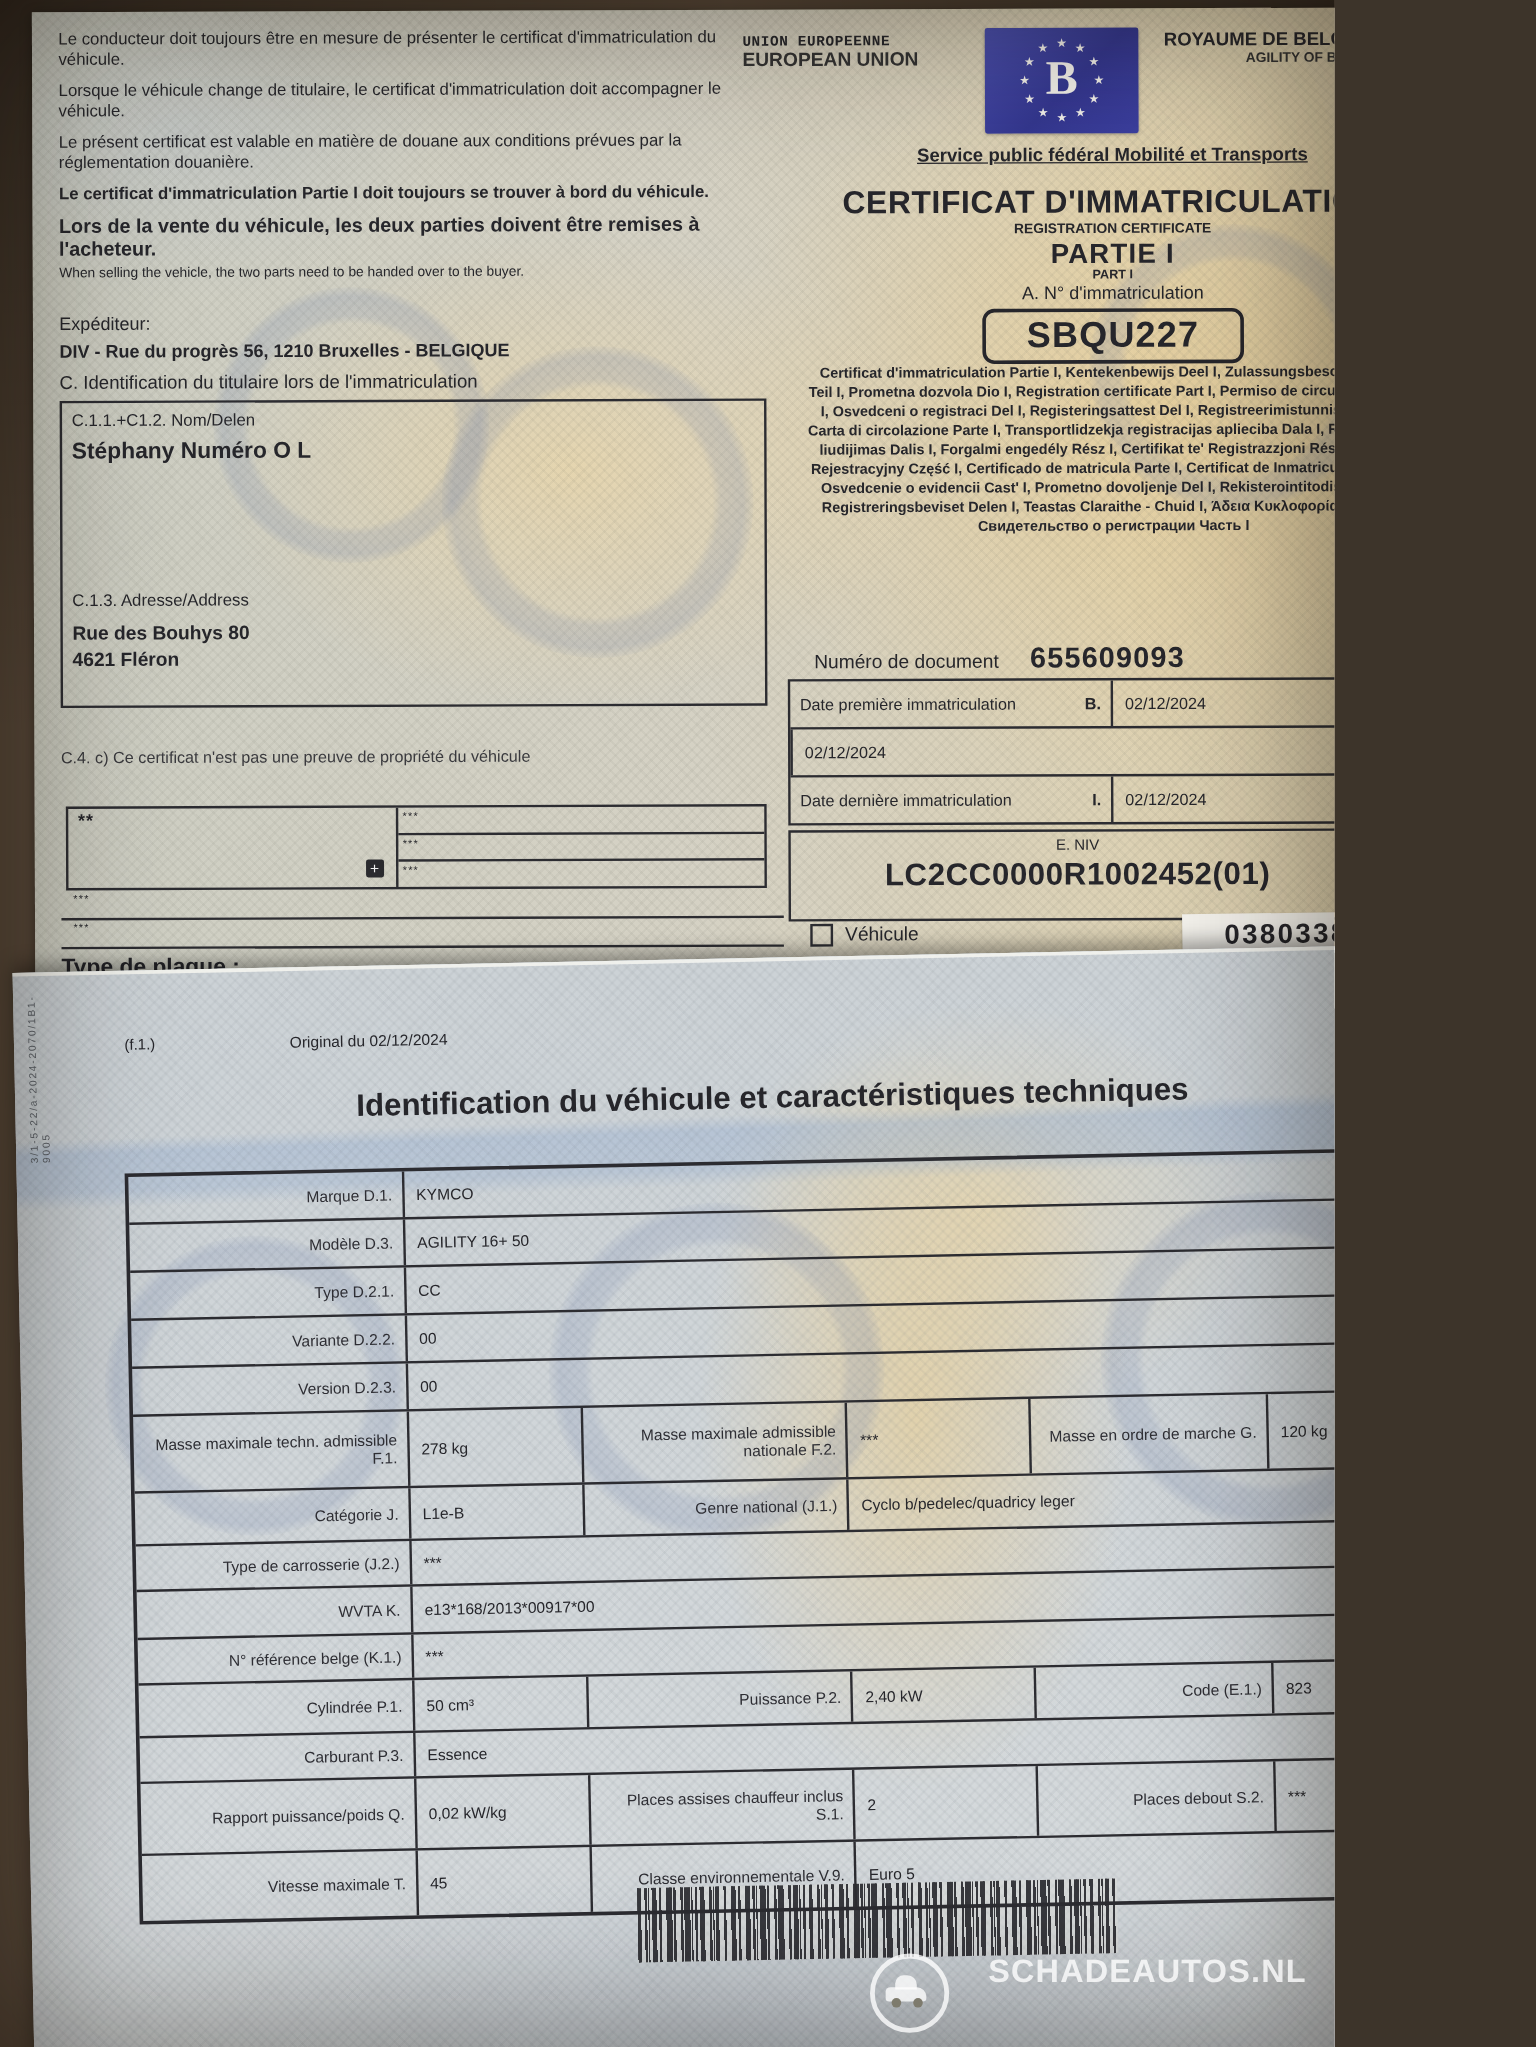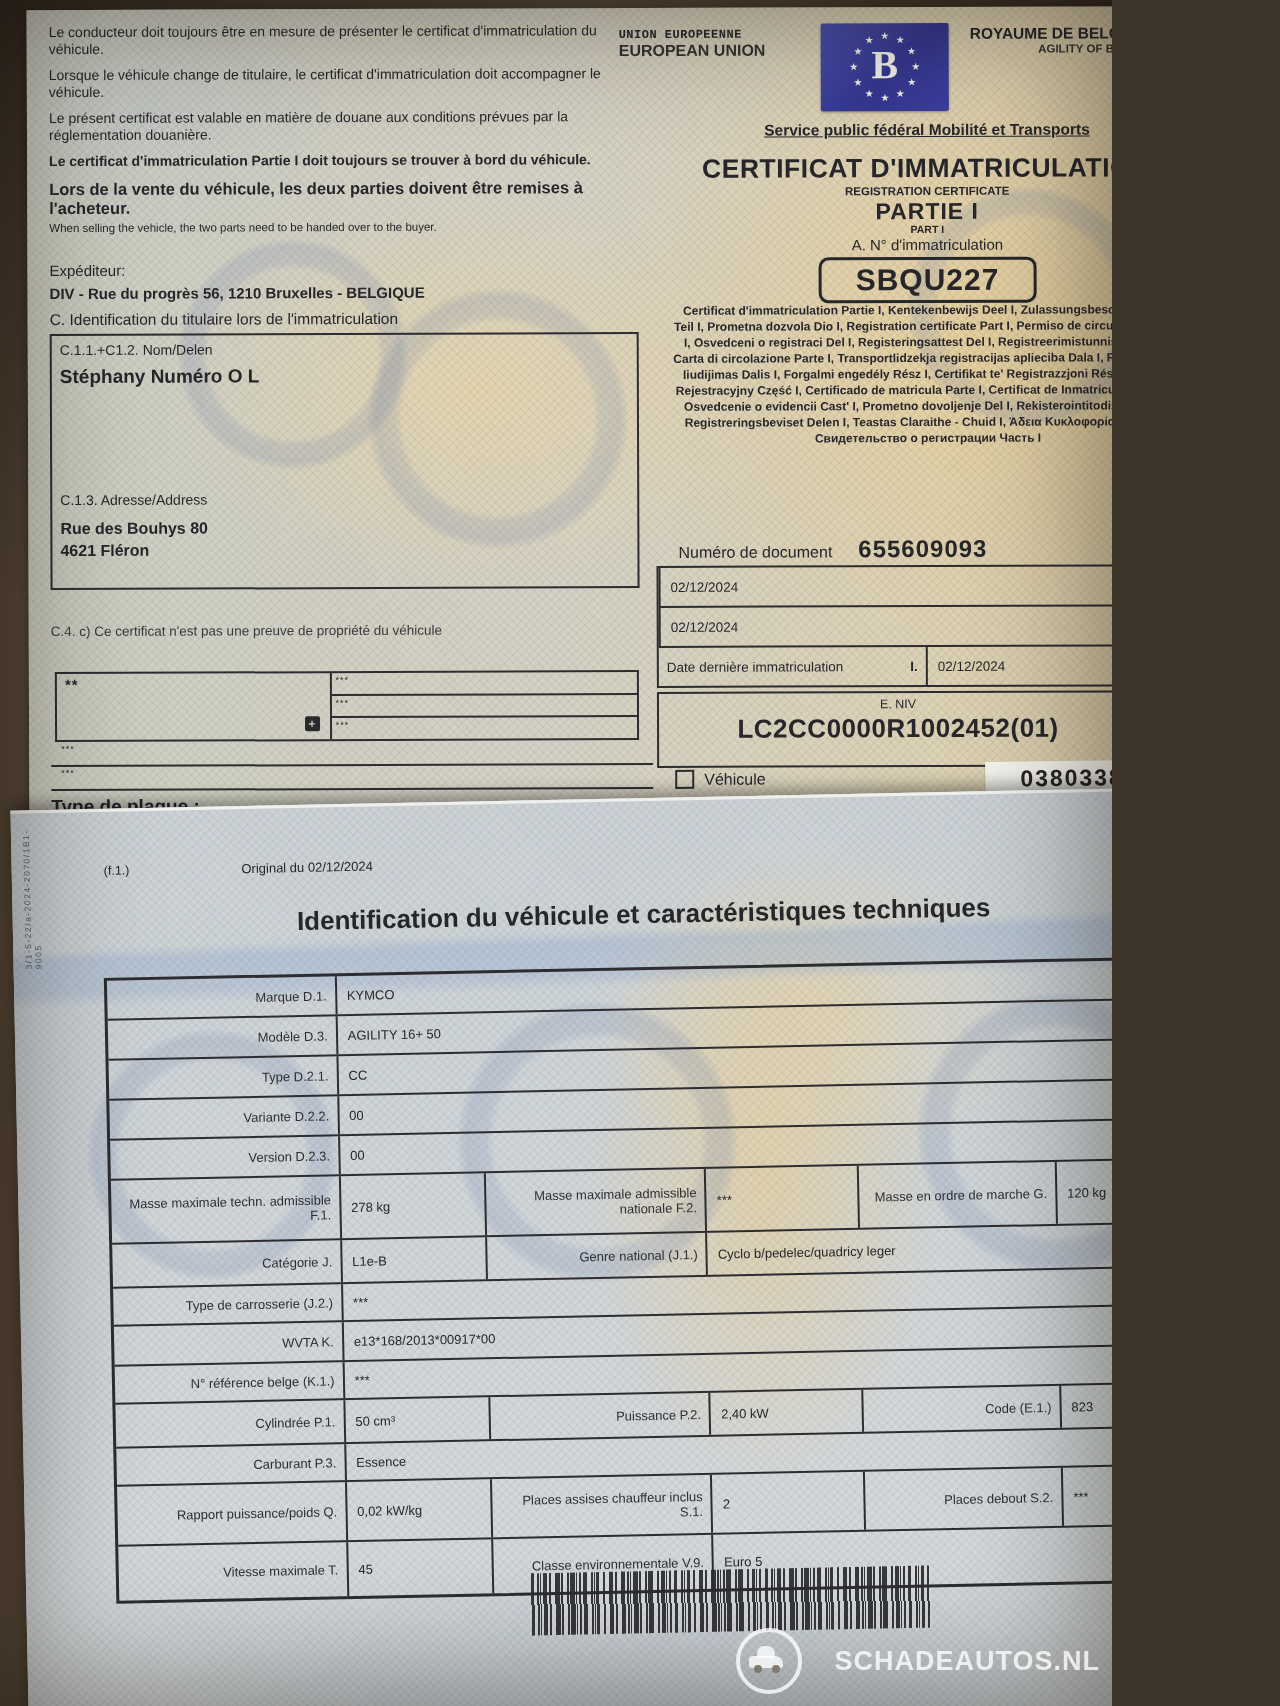--- a/index.html
+++ b/index.html
@@ -124,21 +124,21 @@
   .tcell.label{justify-content:flex-end;text-align:right;padding:2px 8px 2px 4px;color:#2e2e34;}
   .tcell.value{justify-content:flex-start;padding:2px 4px 2px 10px;}
   .barcode{position:absolute;left:505px;top:770px;width:400px;height:62px;
     background-color:rgba(228,228,222,.5);
     background-image:
       repeating-linear-gradient(90deg,#17171c 0 2px,transparent 2px 6px),
       repeating-linear-gradient(90deg,#17171c 0 1px,transparent 1px 9px),
       repeating-linear-gradient(90deg,#17171c 0 3px,transparent 3px 13px);
     opacity:.82;}
   
-  .watermark{position:absolute;right:12px;bottom:12px;z-index:6;display:flex;align-items:center;gap:32px;
+  .watermark{position:absolute;right:23px;bottom:12px;z-index:6;display:flex;gap:32px;
     color:rgba(255,255,255,.78);}
   .wm-logo{width:58px;height:58px;border:4px solid rgba(255,255,255,.78);border-radius:50%;position:relative;}
   .wm-logo .car-cabin{position:absolute;left:17px;top:14px;width:18px;height:12px;background:rgba(255,255,255,.78);border-radius:7px 8px 0 0;}
   .wm-logo .car-body{position:absolute;left:9px;top:24px;width:34px;height:12px;background:rgba(255,255,255,.78);border-radius:4px 8px 3px 3px;}
   .wm-logo .wheels{position:absolute;left:14px;top:33px;width:8px;height:8px;border-radius:50%;background:#7e7b6d;box-shadow:18px 0 0 #7e7b6d;}
   .wm-text{font-size:27px;font-weight:bold;letter-spacing:1px;}
 </style>
 </head>
 <body>
 
@@ -224,20 +224,24 @@
       <div class="abs plate-box">SBQU227</div>
       <div class="abs multiling">Certificat d'immatriculation Partie I, Kentekenbewijs Deel I, Zulassungsbescheinigung Teil I, Prometna dozvola Dio I, Registration certificate Part I, Permiso de circulación Parte I, Osvedceni o registraci Del I, Registeringsattest Del I, Registreerimistunnistus Osa I, Carta di circolazione Parte I, Transportlidzekja registracijas aplieciba Dala I, Registracijos liudijimas Dalis I, Forgalmi engedély Rész I, Certifikat te' Registrazzjoni Rész I, Dowod Rejestracyjny Część I, Certificado de matricula Parte I, Certificat de Inmatriculare Parte I, Osvedcenie o evidencii Cast' I, Prometno dovoljenje Del I, Rekisterointitodistus Osa I, Registreringsbeviset Delen I, Teastas Claraithe - Chuid I, Άδεια Κυκλοφορίας Μέρος Ι, Свидетельство о регистрации Часть I</div>
 
       <div class="abs numero">
         <span class="nl">Numéro de document</span>
         <span class="nv">655609093</span>
       </div>
 
       <div class="abs dates">
         <div class="drow">
+          <div class="dlabel">
+              <span>Date première immatriculation</span>
+              <span class="code">B.</span>
+            </div>
           <div class="dvalue">02/12/2024</div>
         </div>
         <div class="drow">
           <div class="dvalue">02/12/2024</div>
         </div>
         <div class="drow">
           <div class="dlabel">
               <span>Date dernière immatriculation</span>
               <span class="code">I.</span>
             </div>

